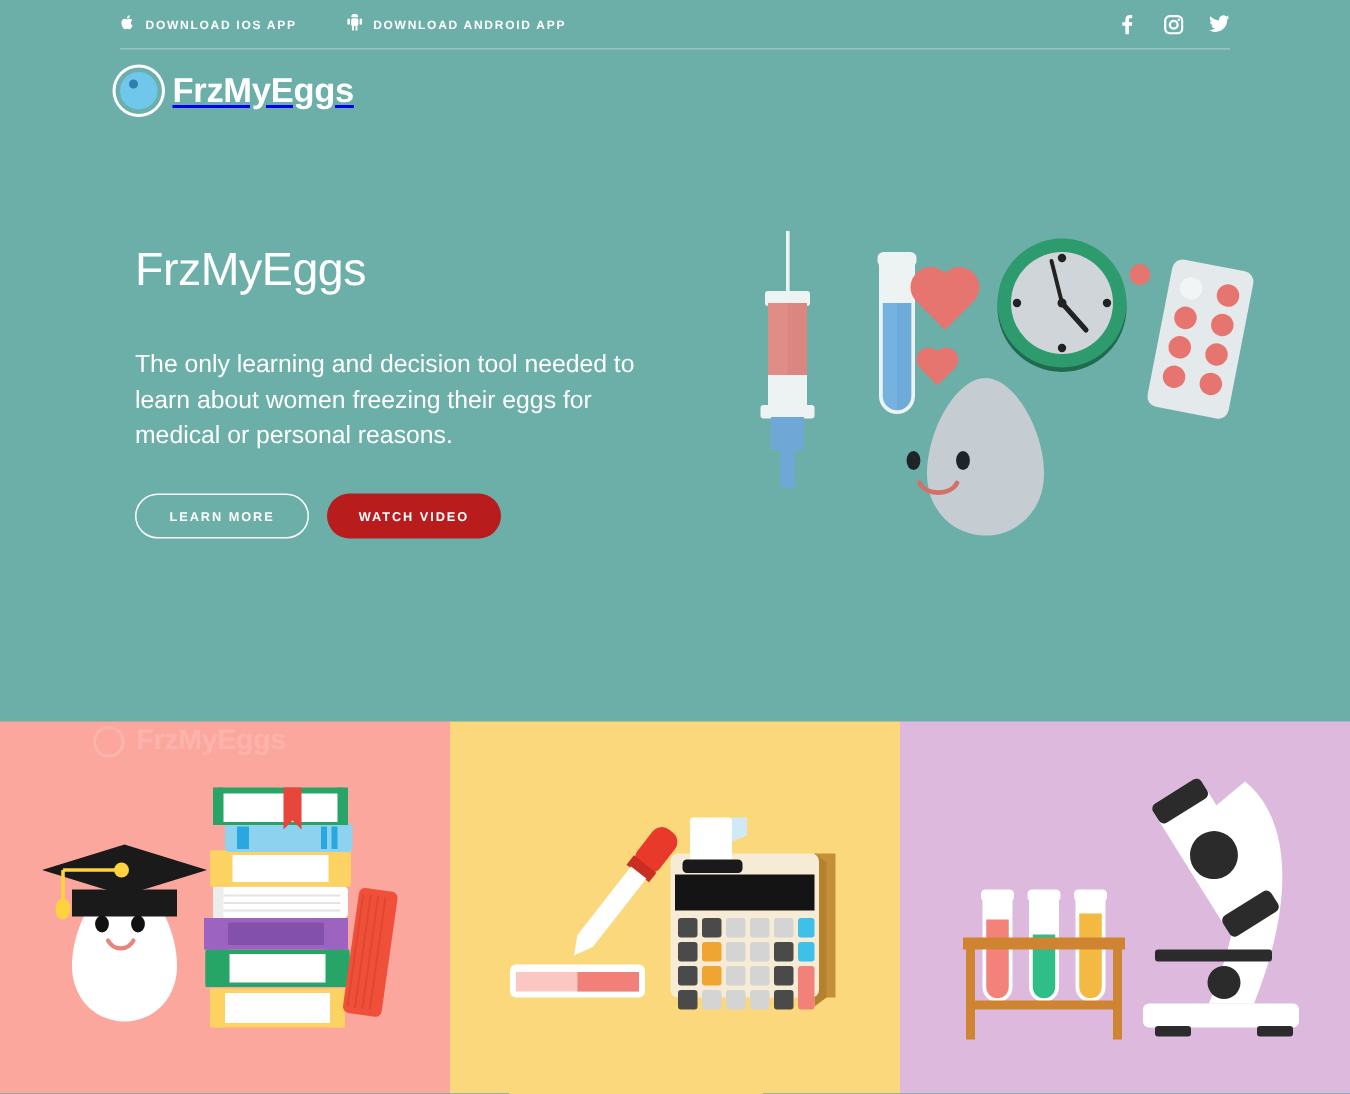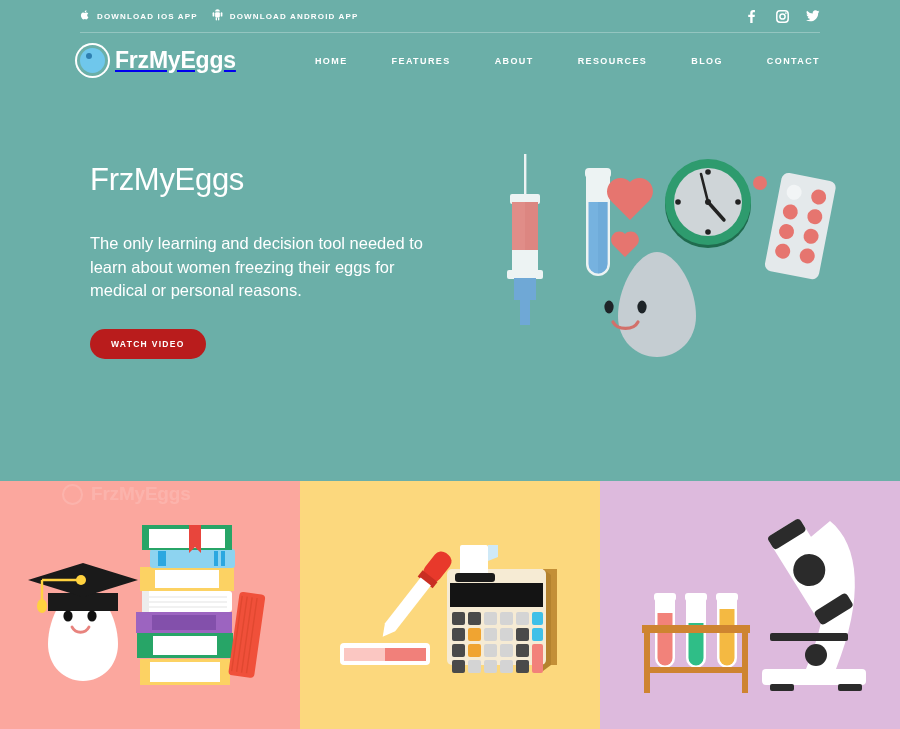--- a/index.html
+++ b/index.html
@@ -16,21 +16,21 @@
     width:900px; height:481px;
     background:#6BAFA8;
   }
 
   
   .topbar {
     position:absolute; left:80px; top:0; width:740px; height:33px;
     display:flex; align-items:center; justify-content:space-between;
     border-bottom:1px solid rgba(255,255,255,.28);
   }
-  .topbar-left { display:flex; align-items:center; gap:14px; }
+  .topbar-left { display:flex; align-items:center; gap:33px; }
   .dl-link {
     display:flex; align-items:center; gap:7px;
     color:#ffffff; font-size:8px; font-weight:bold;
     letter-spacing:1.15px; text-decoration:none; white-space:nowrap;
   }
   .dl-link .gl { display:block; line-height:1; }
   .topbar-right { display:flex; align-items:center; gap:17px; }
   .soc {
     width:14px; height:14px; display:flex; align-items:center;
     justify-content:center; color:#fff;
@@ -164,34 +164,27 @@
           </svg>
         </a>
       </div>
     </div>
 
     <div class="navrow">
       <a class="brand" href="#">
         <span class="brand-mark"></span>
         <span class="brand-name">FrzMyEggs</span>
       </a>
-      <nav class="mainnav">
-        <a class="nav-item" href="#">HOME</a>
-        <a class="nav-item" href="#">FEATURES</a>
-        <a class="nav-item" href="#">ABOUT</a>
-        <a class="nav-item" href="#">RESOURCES</a>
-        <a class="nav-item" href="#">BLOG</a>
-        <a class="nav-item" href="#">CONTACT</a>
-      </nav>
     </div>
 
     <div class="hero-copy">
       <h1 class="hero-title">FrzMyEggs</h1>
       <p class="hero-sub">The only learning and decision tool needed to learn about women freezing their eggs for medical or personal reasons.</p>
       <div class="hero-btns">
+        <a class="btn btn-outline" href="#">LEARN MORE</a>
         <a class="btn btn-solid" href="#">WATCH VIDEO</a>
       </div>
     </div>
 
     <div class="hero-art">
       <svg width="400" height="250" viewBox="0 0 400 250">
 
         <g>
           <rect x="54" y="4" width="2.4" height="44" fill="#EDF3F3"></rect>
           <rect x="40" y="44" width="30" height="10" rx="2" fill="#EDF3F3"></rect>

